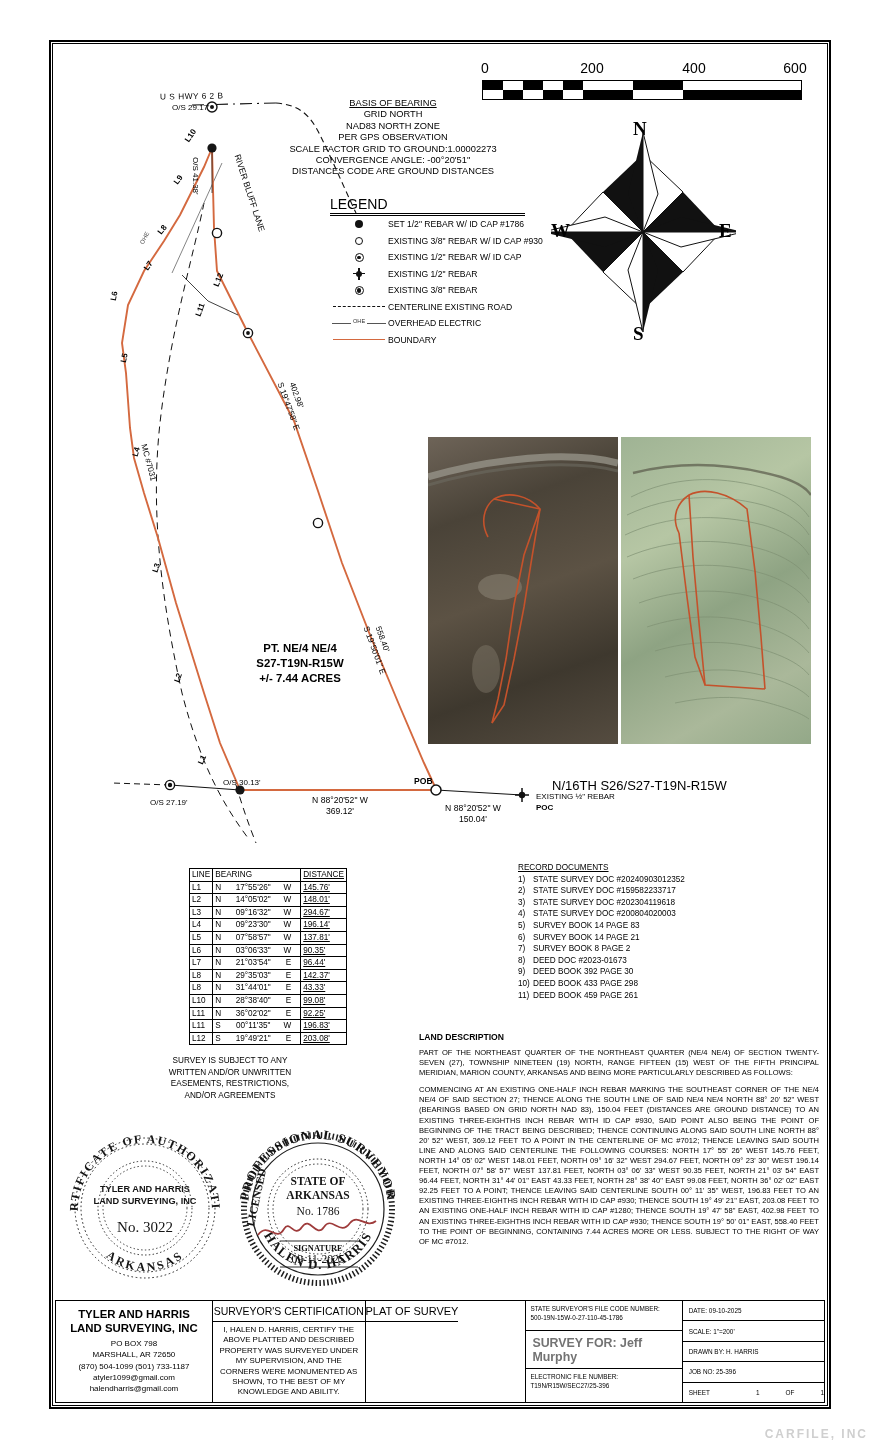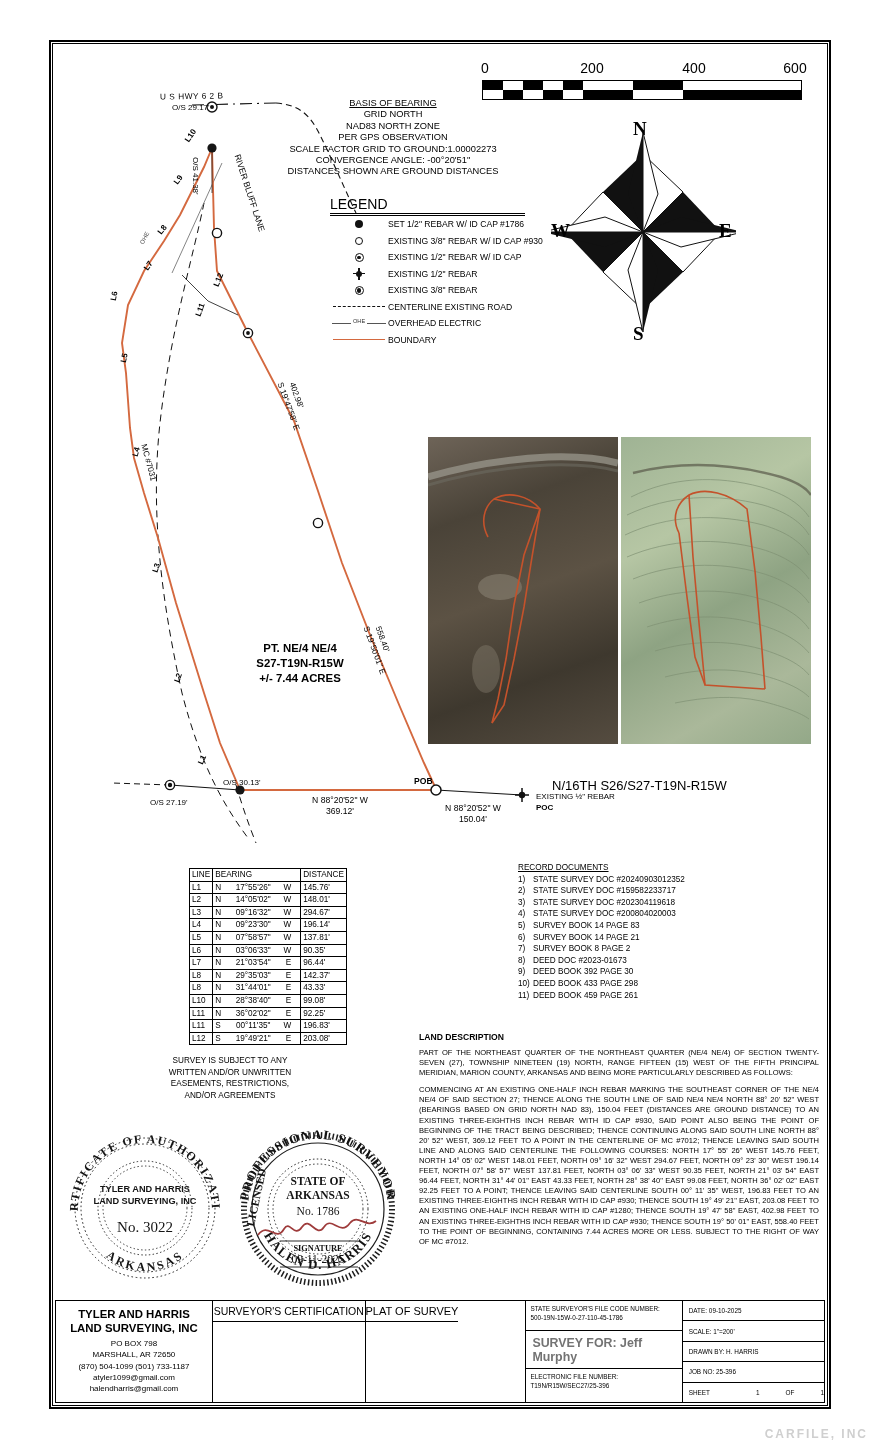--- a/index.html
+++ b/index.html
@@ -189,21 +189,21 @@
   #linetable th, #linetable td {
     border: 1px solid #000;
     padding: 0 2px;
     height: 11.6px;
     line-height: 11.6px;
     white-space: nowrap;
   }
   #linetable th { font-weight: normal; text-align: left; }
   .lt-line { width: 22px; text-align: left; }
   .lt-bear { width: 88px; }
-  .lt-dist { width: 44px; text-align: left; }
+  .lt-dist { width: 44px; text-align: left; text-decoration: underline; }
   .bw-pre { display: inline-block; width: 8px; }
   .bw-ang { display: inline-block; width: 60px; text-align: center; }
   .bw-suf { display: inline-block; width: 8px; text-align: right; }
 
   
   #recdocs {
     position: absolute;
     left: 518px; top: 862px;
     font-size: 8.2px;
     line-height: 11.6px;
@@ -358,21 +358,21 @@
     </div>
   </div>
 
   <div id="basis">
     <div class="hdr">BASIS OF BEARING</div>
     <div>GRID NORTH</div>
     <div>NAD83 NORTH ZONE</div>
     <div>PER GPS OBSERVATION</div>
     <div>SCALE FACTOR GRID TO GROUND:1.00002273</div>
     <div>CONVERGENCE ANGLE: -00°20'51"</div>
-    <div>DISTANCES SHOWN ARE GROUND DISTANCES</div>
+    <div>DISTANCES CODE ARE GROUND DISTANCES</div>
   </div>
 
   <div id="compass">
     <span class="cmp-letter" style="left:82px; top:0px;">N</span>
     <span class="cmp-letter" style="left:82px; top:205px;">S</span>
     <span class="cmp-letter" style="left:168px; top:102px;">E</span>
     <span class="cmp-letter" style="left:0px;  top:102px;">W</span>
     <svg width="185" height="230" viewBox="0 0 185 230">
       <g transform="translate(92,114)">
 
@@ -808,20 +808,21 @@
       <div class="nm">LAND SURVEYING, INC</div>
       <div class="ln" style="margin-top:3px;">PO BOX 798</div>
       <div class="ln">MARSHALL, AR 72650</div>
       <div class="ln">(870) 504-1099 (501) 733-1187</div>
       <div class="ln">atyler1099@gmail.com</div>
       <div class="ln">halendharris@gmail.com</div>
     </div>
 
     <div class="tb-cell tb-cert">
       <div class="hd">SURVEYOR'S CERTIFICATION</div>
+      <div class="bd">I, HALEN D. HARRIS, CERTIFY THE ABOVE PLATTED AND DESCRIBED PROPERTY WAS SURVEYED UNDER MY SUPERVISION, AND THE CORNERS WERE MONUMENTED AS SHOWN, TO THE BEST OF MY KNOWLEDGE AND ABILITY.</div>
     </div>
 
     <div class="tb-cell tb-plat">
       <div class="hd">PLAT OF SURVEY</div>
     </div>
 
     <div class="tb-cell tb-mid">
       <div class="r1">
         <span class="k">STATE SURVEYOR'S FILE CODE NUMBER:</span>
         <span class="v">500-19N-15W-0-27-110-45-1786</span>

